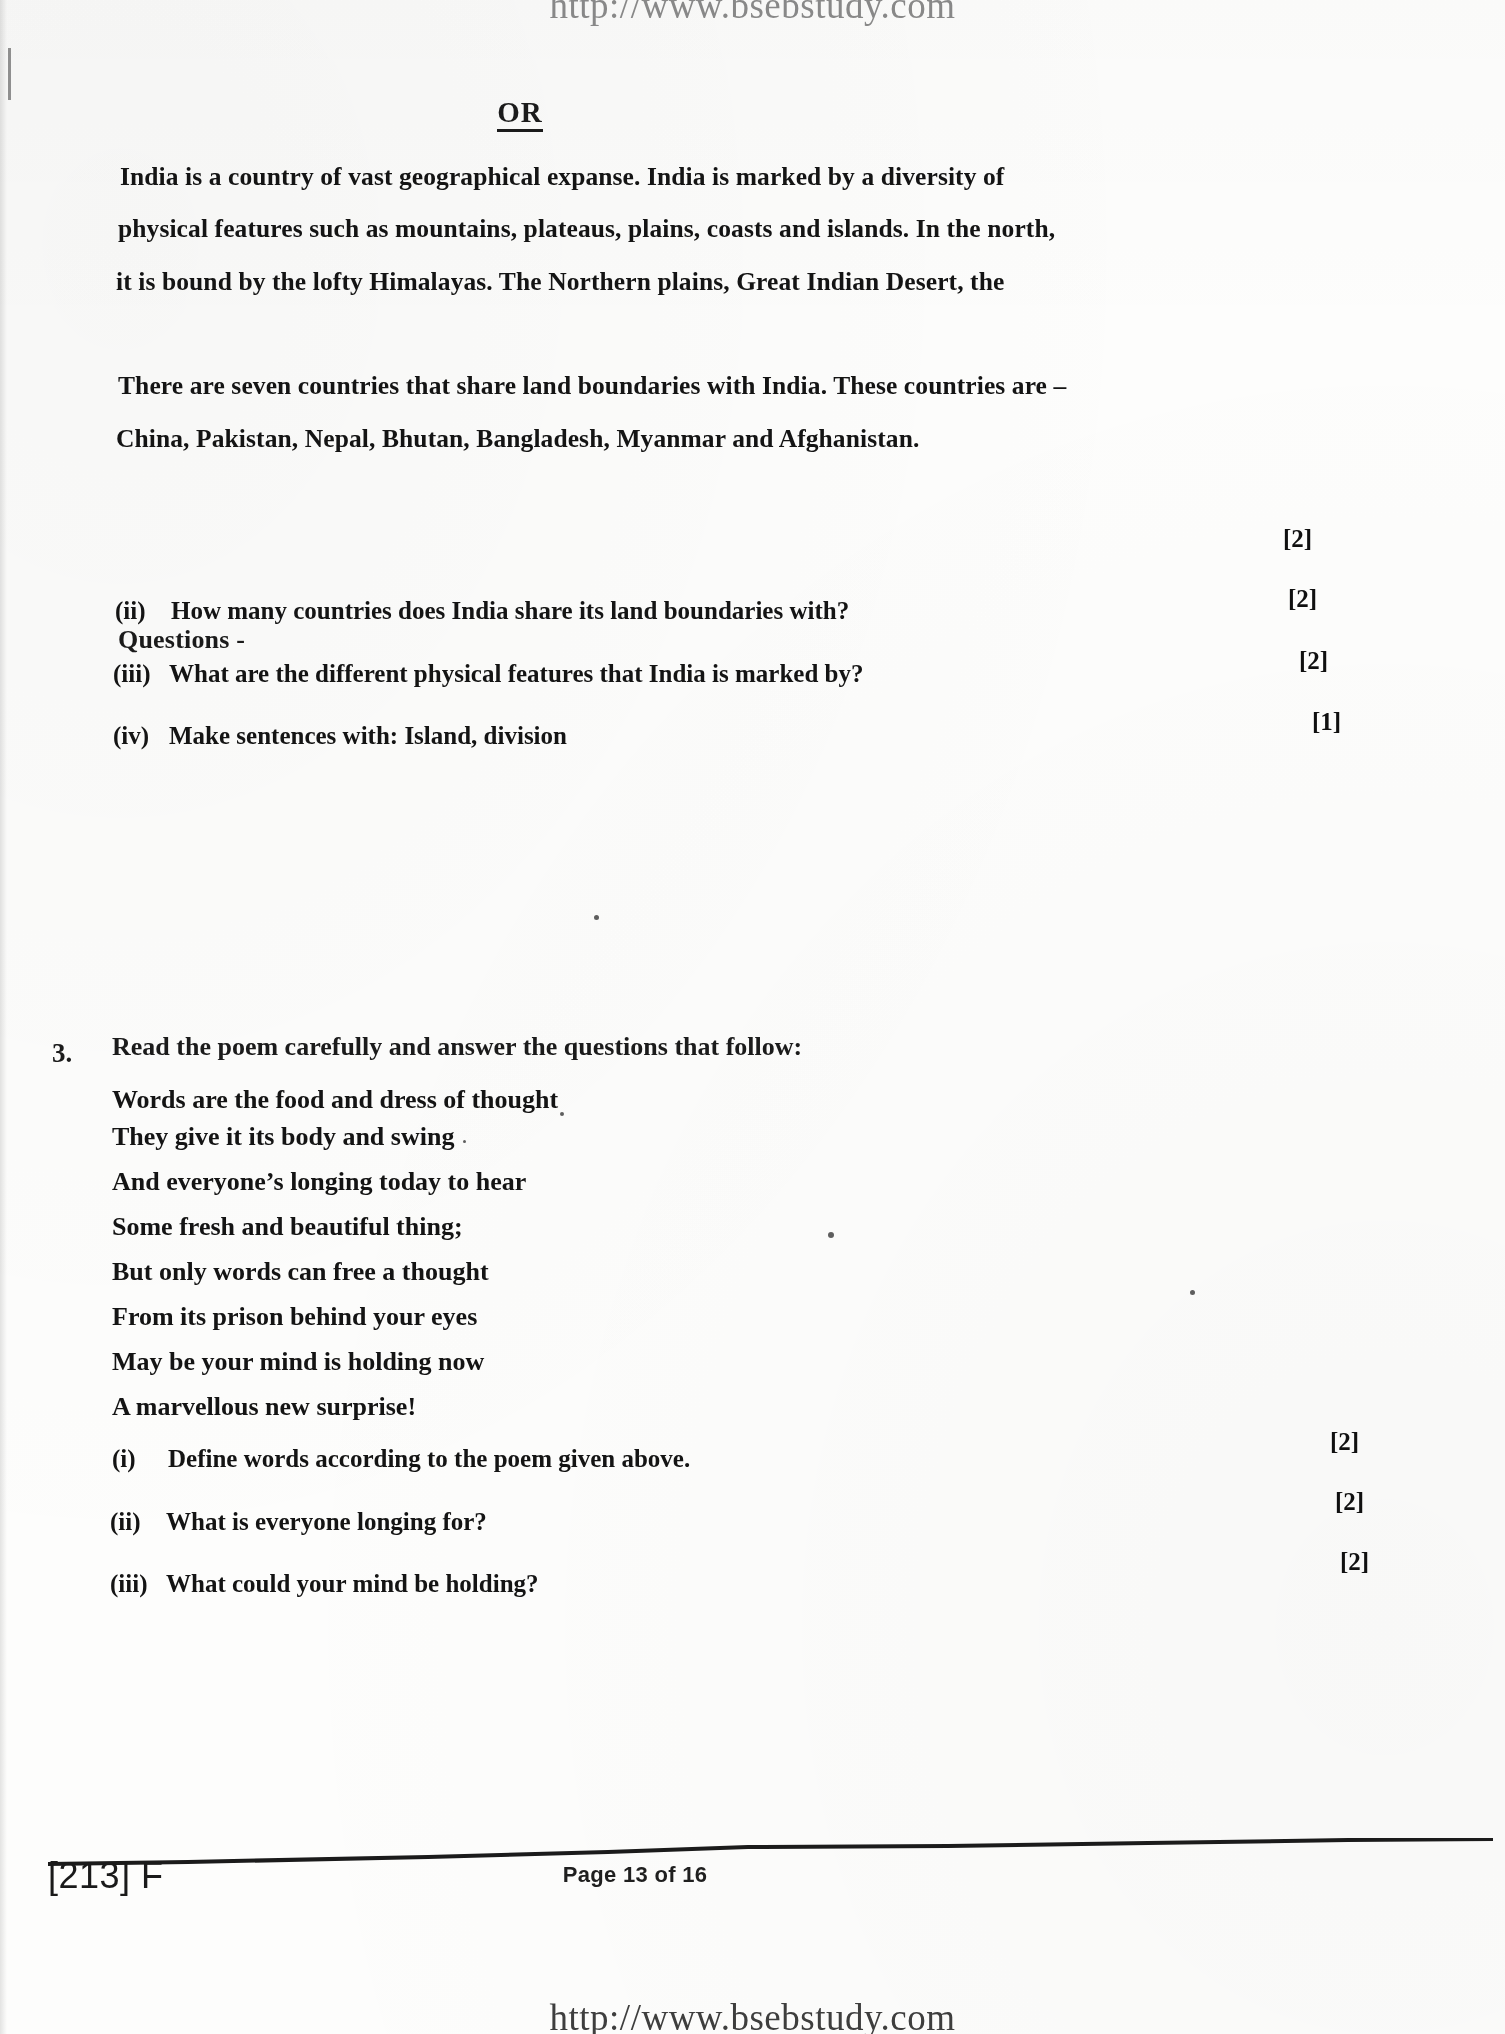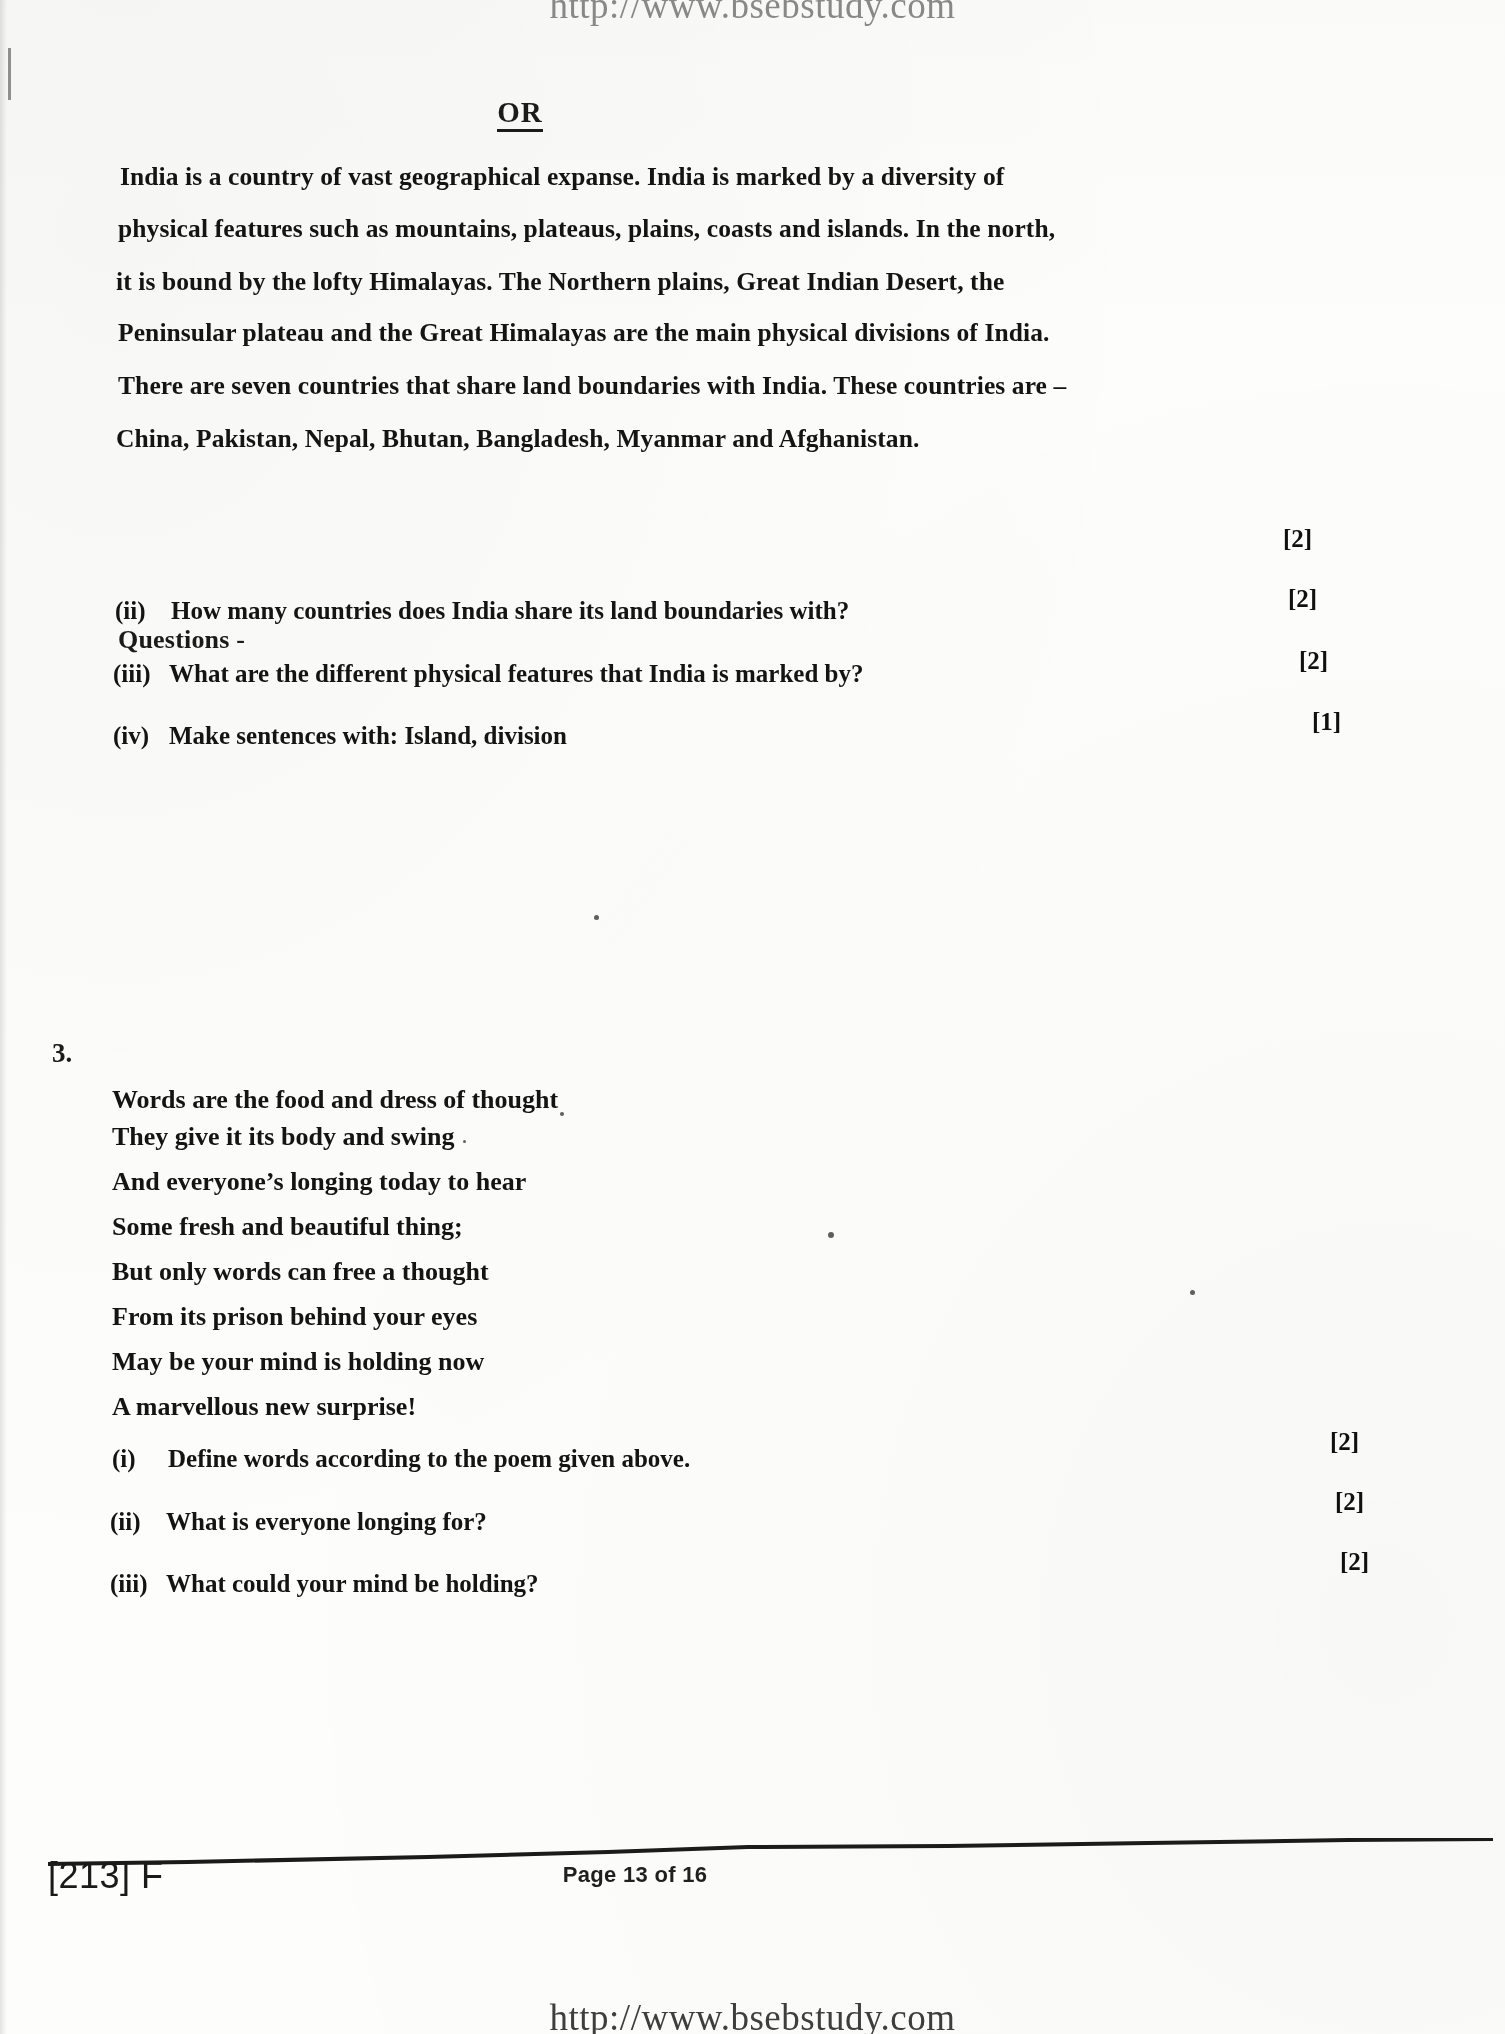--- a/index.html
+++ b/index.html
@@ -213,21 +213,20 @@
 
   <div class="content">
 
     <div class="or-heading">
       <span>OR</span>
     </div>
 
     <div class="passage-line" style="top:214px; left:118px;">physical features such as mountains, plateaus, plains, coasts and islands. In the north,</div>
     <div class="passage-line" style="top:162px; left:120px;">India is a country of vast geographical expanse. India is marked by a diversity of</div>
     <div class="passage-line" style="top:267px; left:116px;">it is bound by the lofty Himalayas. The Northern plains, Great Indian Desert, the</div>
-    <div class="passage-line" style="top:318px; left:118px;">Peninsular plateau and the Great Himalayas are the main physical divisions of India.</div>
     <div class="passage-line" style="top:371px; left:118px;">There are seven countries that share land boundaries with India. These countries are –</div>
     <div class="passage-line" style="top:424px; left:116px;">China, Pakistan, Nepal, Bhutan, Bangladesh, Myanmar and Afghanistan.</div>
 
     <div class="questions-label">Questions -</div>
 
     <div class="marks" style="top:525px; left:1283px;">[2]</div>
 
     <div class="q-row" style="top:597px; left:115px;">
       <span class="q-num">(ii)</span><span class="q-text">How many countries does India share its land boundaries with?</span>
     </div>
@@ -237,20 +236,21 @@
       <span class="q-num">(iii)</span><span class="q-text">What are the different physical features that India is marked by?</span>
     </div>
     <div class="marks" style="top:647px; left:1299px;">[2]</div>
 
     <div class="q-row" style="top:722px; left:113px;">
       <span class="q-num">(iv)</span><span class="q-text">Make sentences with: Island, division</span>
     </div>
     <div class="marks" style="top:708px; left:1312px;">[1]</div>
 
     <div class="sec-num">3.</div>
+    <div class="sec-intro">Read the poem carefully and answer the questions that follow:</div>
 
     <div class="poem-line" style="top:1077px;margin-top:8px;">Words are the food and dress of thought</div>
     <div class="poem-line" style="top:1122px;">They give it its body and swing</div>
     <div class="poem-line" style="top:1167px;">And everyone’s longing today to hear</div>
     <div class="poem-line" style="top:1212px;">Some fresh and beautiful thing;</div>
     <div class="poem-line" style="top:1257px;">But only words can free a thought</div>
     <div class="poem-line" style="top:1302px;text-align:center;">From its prison behind your eyes</div>
     <div class="poem-line" style="top:1347px;text-align:center;">May be your mind is holding now</div>
     <div class="poem-line" style="top:1392px;">A marvellous new surprise!</div>
 

